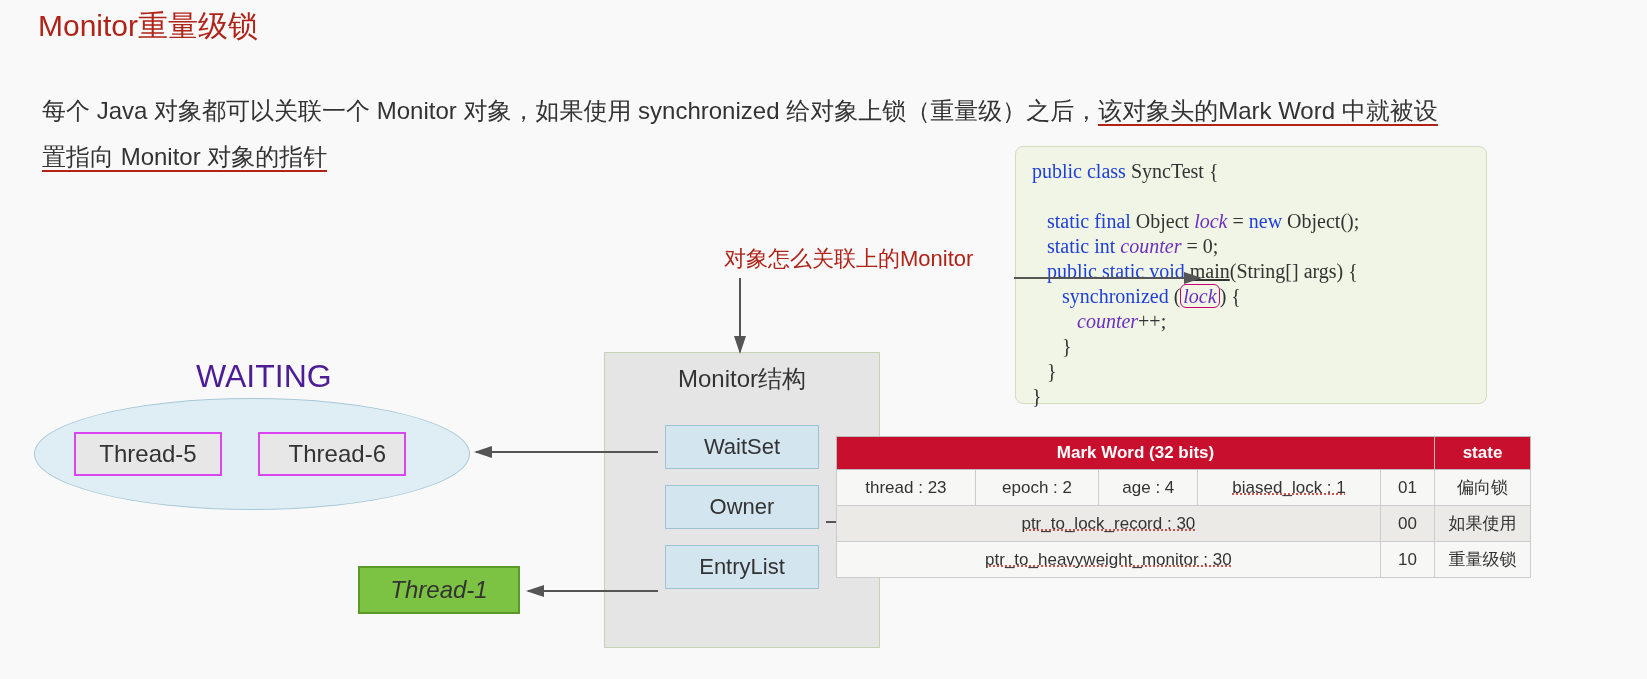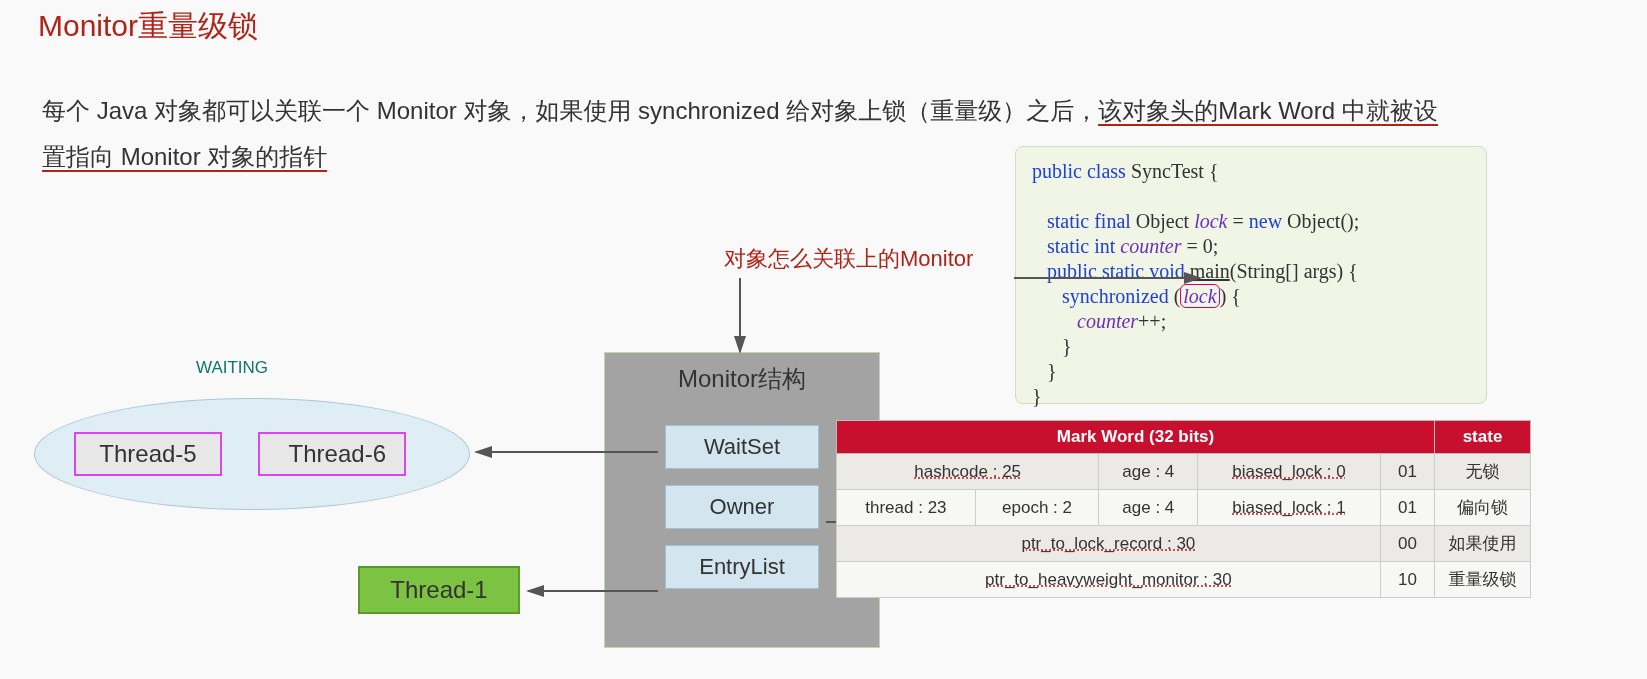--- a/index.html
+++ b/index.html
@@ -33,22 +33,22 @@
   .underline-red {
     border-bottom: 2.5px solid #b02318;
     padding-bottom: 0;
   }
 
   
   .waiting-label {
     position: absolute;
     left: 196px;
     top: 358px;
-    font-size: 17px;
-    color: #0f766e;
+    font-size: 32px;
+    color: #4c1d95;
   }
   .ellipse {
     position: absolute;
     left: 34px;
     top: 398px;
     width: 436px;
     height: 112px;
     background: #dfeef5;
     border: 1px solid #a8c8d8;
     border-radius: 50%;
@@ -66,30 +66,31 @@
   .thread1 {
     position: absolute;
     left: 358px;
     top: 566px;
     width: 162px;
     background: #7cc243;
     border: 2px solid #5a9a28;
     font-size: 24px;
     text-align: center;
     padding: 8px 12px;
+    font-style: italic;
   }
 
   
   .monitor-box {
     position: absolute;
     left: 604px;
     top: 352px;
     width: 276px;
     height: 296px;
-    background: #a3a3a3;
+    background: #e5e5e5;
     border: 1px solid #c7d2b0;
   }
   .monitor-title {
     text-align: center;
     font-size: 24px;
     padding: 10px 0 14px 0;
   }
   .monitor-item {
     margin: 16px auto;
     width: 154px;
@@ -126,21 +127,21 @@
     white-space: pre;
   }
   .kw { color: #1f3fd6; }
   .it { font-style: italic; color: #6a2fbd; }
   .lock-circ { border: 1px solid #c07; border-radius: 6px; padding: 0 2px; }
 
   
   .mw-table {
     position: absolute;
     left: 836px;
-    top: 420px;
+    top: 436px;
     border-collapse: collapse;
     font-size: 17px;
     background: #4c1d95;
   }
   .mw-table th {
     background: #c8102e;
     color: #fff;
     font-weight: 600;
     padding: 6px 10px;
     border: 1px solid #bbb;
@@ -198,27 +199,20 @@
       <span>}</span>
    <span>}</span>
 <span>}</span></div>
 
 <table class="mw-table">
   <tbody>
       <tr>
     <th colspan="5" style="width:598px">Mark Word (32 bits)</th>
     <th style="width:96px">state</th>
   </tr>
-  <tr class="alt">
-    <td colspan="2"><span class="dotted">hashcode : 25</span></td>
-    <td><span>age : 4</span></td>
-    <td><span class="dotted">biased_lock : 0</span></td>
-    <td>01</td>
-    <td>无锁</td>
-  </tr>
   <tr>
     <td>thread : 23</td>
     <td>epoch : 2</td>
     <td>age : 4</td>
     <td><span class="dotted">biased_lock : 1</span></td>
     <td>01</td>
     <td>偏向锁</td>
   </tr>
   <tr class="alt">
     <td colspan="4"><span class="dotted">ptr_to_lock_record : 30</span></td>

